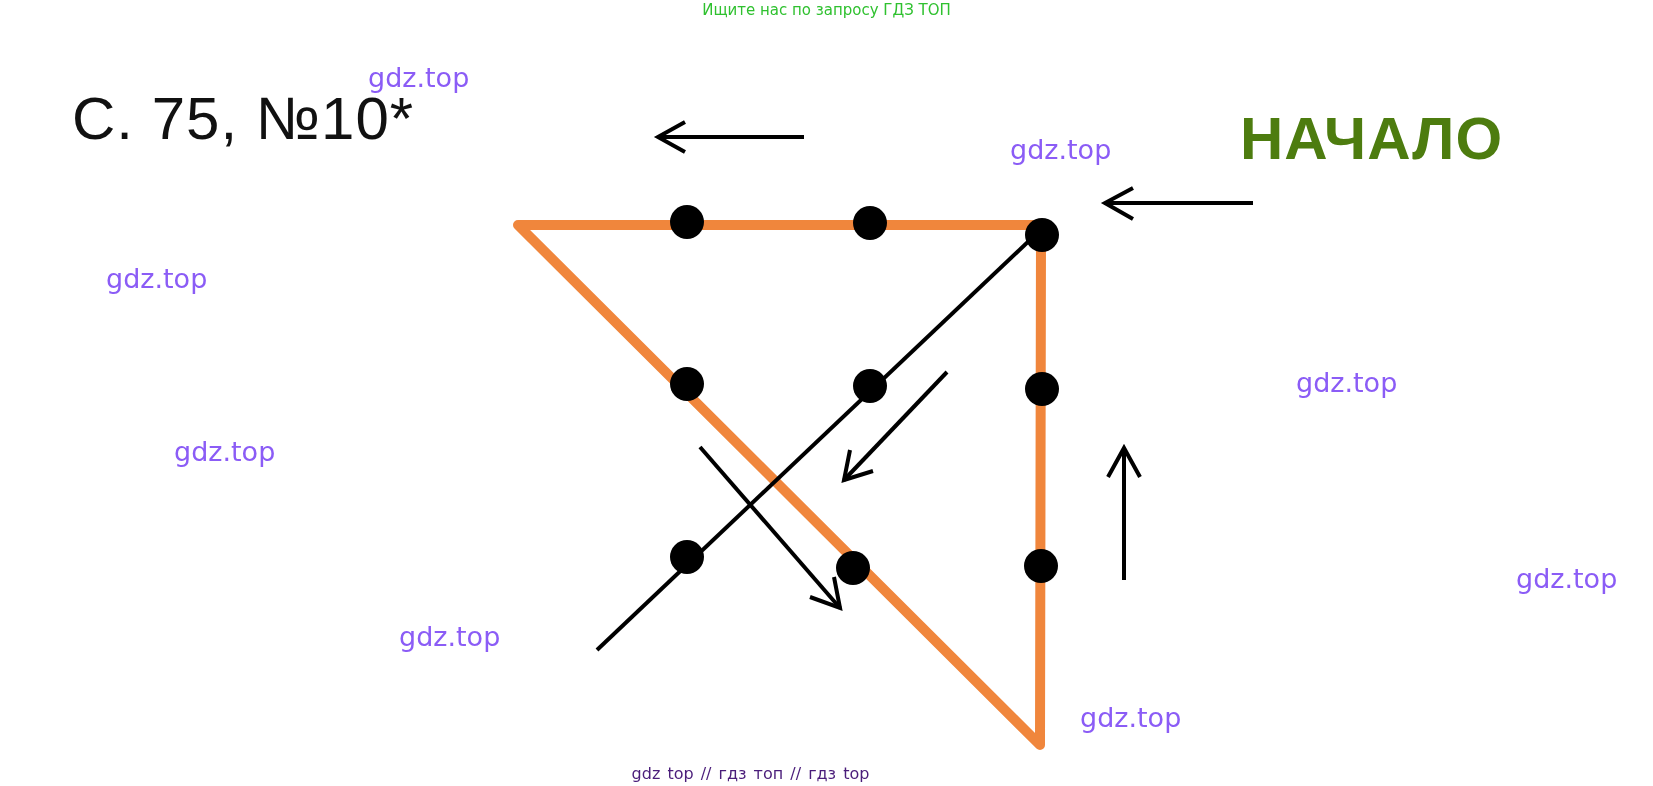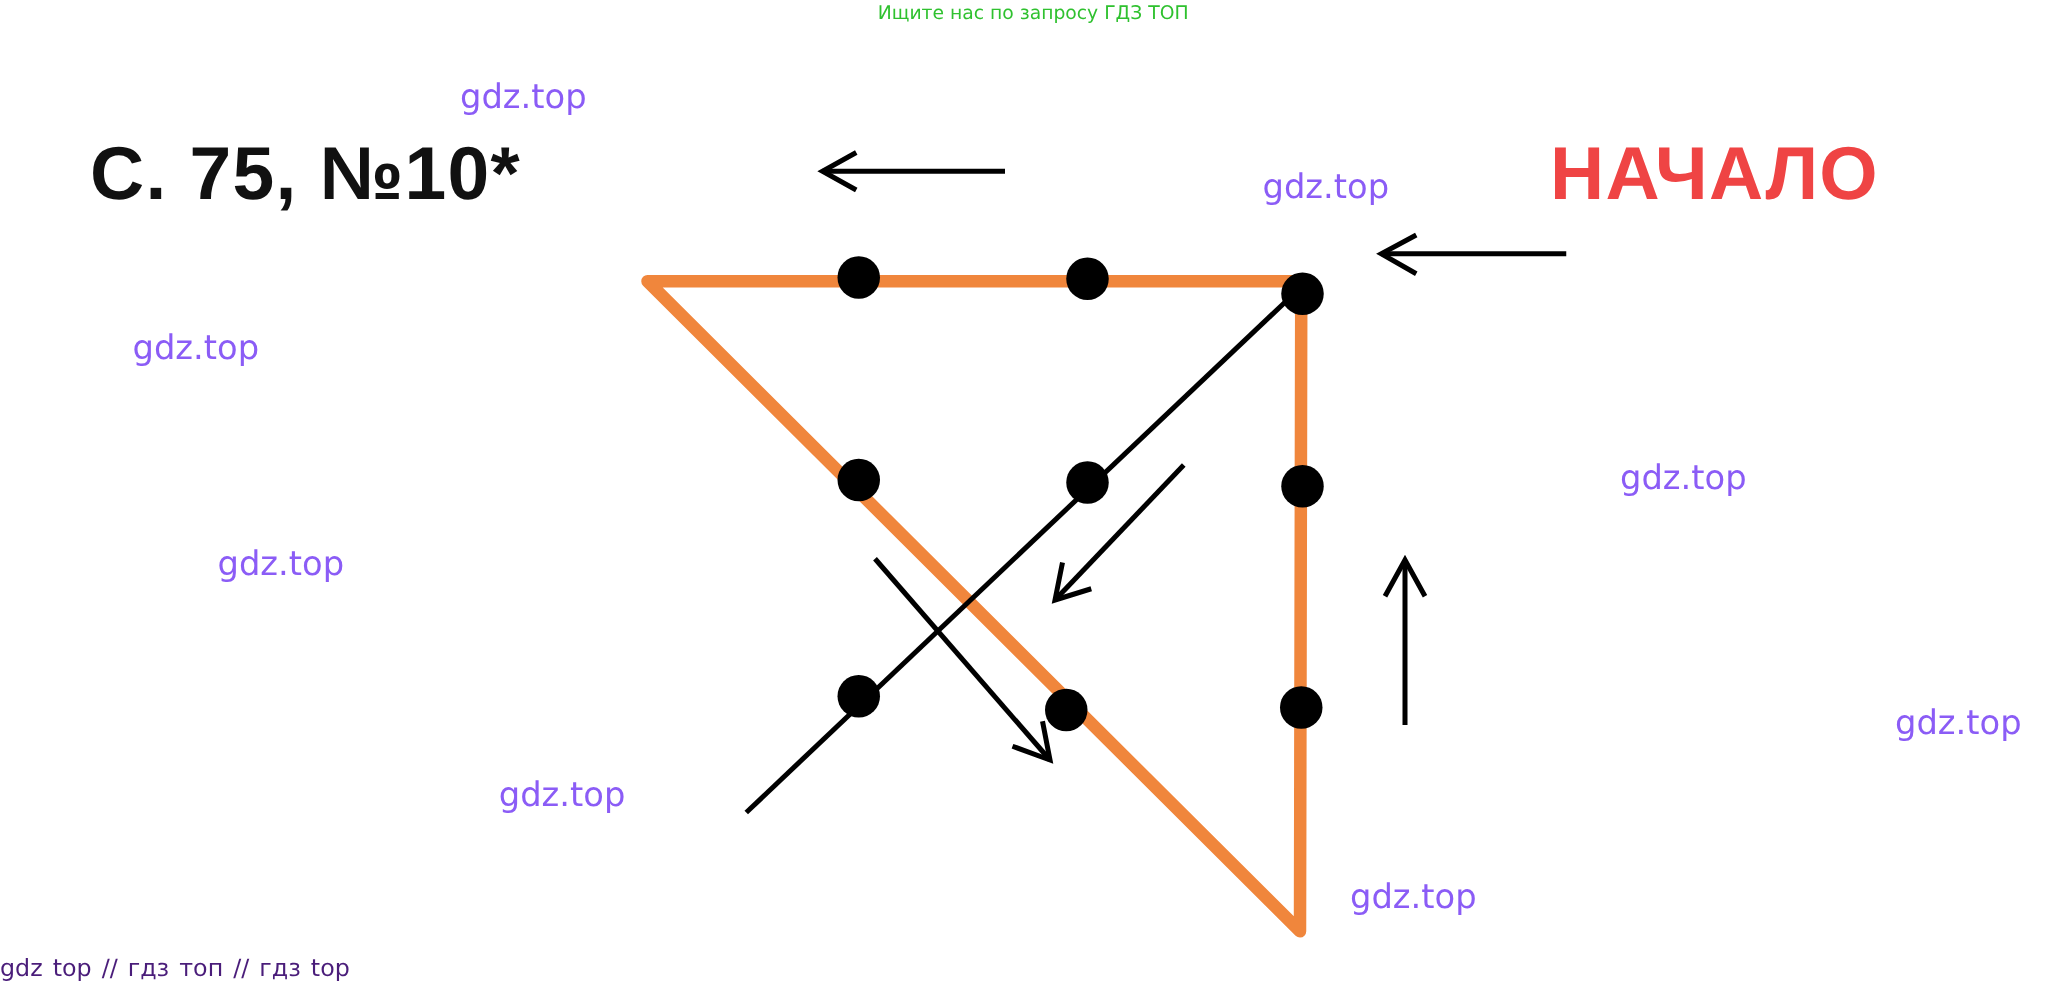--- a/index.html
+++ b/index.html
@@ -1,21 +1,21 @@
 <!DOCTYPE html>
 <html><head>
   <meta charset="utf-8">
   <style>
     html, body { margin: 0; padding: 0; background: #ffffff; }
     body { width: 1653px; height: 786px; position: relative; overflow: hidden; font-family: "Liberation Sans", sans-serif; }
     .abs { position: absolute; white-space: nowrap; }
     .top-banner { left: 0; width: 1653px; top: 1px; text-align: center; font-family: "DejaVu Sans", sans-serif; font-size: 15px; color: #2fc12f; }
-    .bottom-banner { left: 0; width: 1501px; top: 764px; font-family: "DejaVu Sans", sans-serif; font-size: 19px; color: #4a1d7a; word-spacing: 2px; }
-    .title { left: 72px; top: 104px; font-family: "Liberation Sans", sans-serif; font-weight: bold; font-size: 60px; color: #111; letter-spacing: 1px; }
-    .start { left: 1240px; top: 104px; font-family: "Liberation Sans", sans-serif; font-weight: bold; font-size: 60px; color: #ef4444; letter-spacing: 1px; }
+    .bottom-banner { left: 0; width: 1501px; top: 764px; text-align: center; font-family: "DejaVu Sans", sans-serif; font-size: 16px; color: #4a1d7a; word-spacing: 2px; }
+    .title { left: 72px; top: 84px; font-family: "Liberation Sans", sans-serif; font-weight: normal; font-size: 60px; color: #111; letter-spacing: 1px; }
+    .start { left: 1240px; top: 104px; font-family: "Liberation Sans", sans-serif; font-weight: bold; font-size: 60px; color: #4d7c0f; letter-spacing: 1px; }
     .wm { font-family: "DejaVu Sans", sans-serif; font-size: 27px; color: #8b5cf6; }
     svg.diagram { position: absolute; left: 0; top: 0; }
   </style>
 </head>
 <body>
 
 <div class="abs top-banner">Ищите нас по запросу ГДЗ ТОП</div>
 
 <div class="abs title">С. 75, №10*</div>
 <div class="abs start">НАЧАЛО</div>

